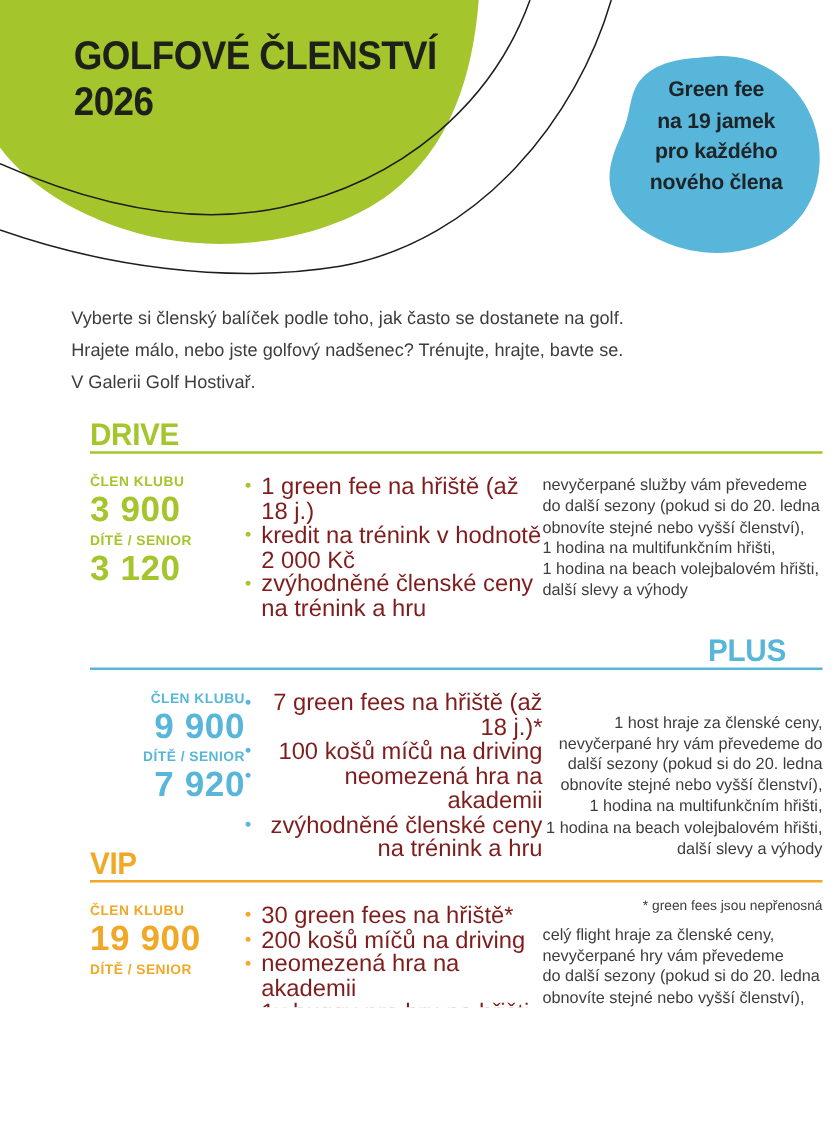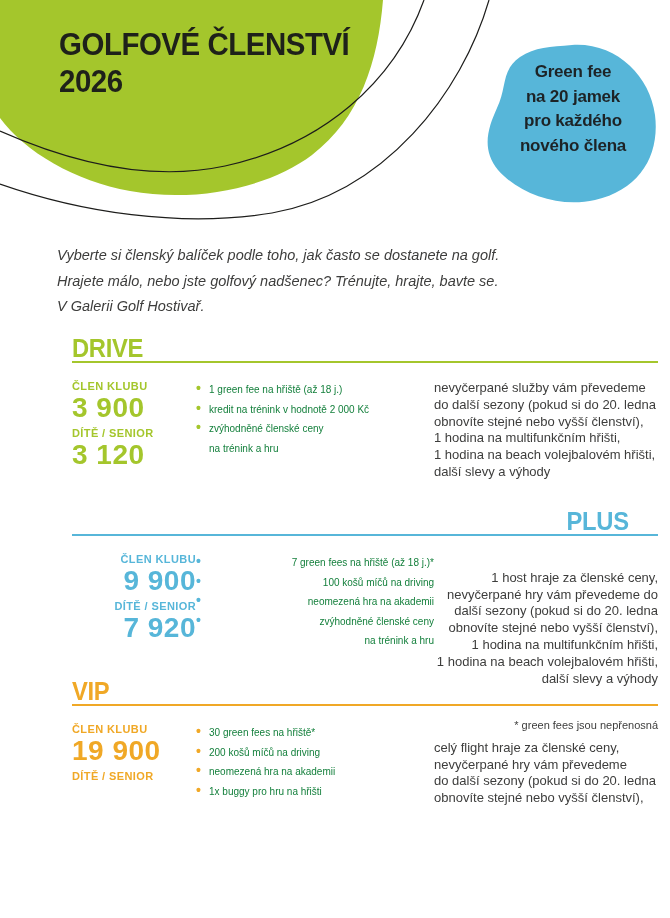--- a/index.html
+++ b/index.html
@@ -14,37 +14,37 @@
     letter-spacing:-0.5px;transform:scaleX(0.92);transform-origin:left top;
     white-space:pre-line;
   }
   .badge-text{
     position:absolute;left:488px;top:60px;width:170px;
     font-size:17px;font-weight:700;line-height:24.5px;color:#1d2326;
     text-align:center;white-space:pre-line;letter-spacing:-0.2px;
   }
   .intro{
     position:absolute;left:57px;top:243px;width:560px;
-    font-size:14.5px;line-height:25.5px;color:#3d3d3c;white-space:pre-line;font-style:italic;
+    font-size:14.5px;line-height:25.5px;color:#3d3d3c;white-space:pre-line;
   }
   .tier{position:absolute;left:72px;width:586px;}
   .tier-heading{
     margin:0;font-size:25px;line-height:26px;font-weight:700;color:var(--tc);
     letter-spacing:-0.3px;transform:scaleX(0.95);transform-origin:left top;
   }
   .tier-rule{height:0;border:none;border-top:2px solid var(--tc);margin:0;}
   .tier-body{display:flex;margin-top:17px;}
   .col-prices{width:124px;flex:0 0 124px;}
   .price-label{font-size:11px;line-height:13px;font-weight:700;color:var(--tc);letter-spacing:0.4px;}
   .price-value{font-size:28px;line-height:26px;font-weight:700;color:var(--tc);letter-spacing:0.5px;margin:2px 0 6px 0;}
   .col-benefits{width:238px;flex:0 0 238px;}
   .benefits-list{margin:0;padding:0;list-style:none;}
   .benefits-list li{
-    position:relative;padding-left:13px;font-size:10px;line-height:19.5px;
-    color:#15803d;white-space:pre-line;
+    position:relative;padding-left:13px;font-size:19px;line-height:19.5px;
+    color:#7f1d1d;white-space:pre-line;
   }
   .benefits-list li::before{
     content:"\2022";position:absolute;left:0;top:-1px;color:var(--tc);font-size:14px;font-weight:700;
   }
   .col-details{flex:1;font-size:13px;line-height:16.8px;color:#3d3d3c;white-space:pre-line;}
   .tier-note{margin-top:13px;font-size:11px;line-height:17px;color:#3d3d3c;}
   .footer-url{position:absolute;left:57px;top:876px;font-size:13.5px;color:#3d3d3c;}
 </style>
 </head>
 <body>
@@ -55,21 +55,21 @@
     <path d="M 0,0 L 383,0 C 378,62 360,118 312,155 C 268,188 195,203 130,191 C 75,181 25,152 0,118 Z" fill="#a4c62c"></path>
     <path fill="none" stroke-width="1.2" d="M 0,131 C 70,162 150,182 225,166 C 322,145 394,83 424,0" stroke="#1d1d1b"></path>
     <path fill="none" stroke-width="1.2" d="M 0,184 C 80,212 180,228 272,213 C 385,193 462,93 489,0" stroke="#1d1d1b"></path>
     <path d="M 572,45 C 615,42 650,75 655,115 C 660,155 640,190 595,200 C 560,208 520,195 498,170 C 481,149 488,128 497,108 C 507,88 501,70 520,57 C 535,47 550,47 572,45 Z" fill="#57b6d9"></path>
   </svg>
 
   <div class="page-title">GOLFOVÉ ČLENSTVÍ
 2026</div>
 
   <div class="badge-text">Green fee
-na 20 jamek
+na 19 jamek
 pro každého
 nového člena</div>
 
   <div class="intro">Vyberte si členský balíček podle toho, jak často se dostanete na golf.
 Hrajete málo, nebo jste golfový nadšenec? Trénujte, hrajte, bavte se.
 V Galerii Golf Hostivař.</div>
 
   <section class="tier" style="top: 335px; --tc: #a4c62c;">
     <h2 class="tier-heading">DRIVE</h2>
     <hr class="tier-rule">

